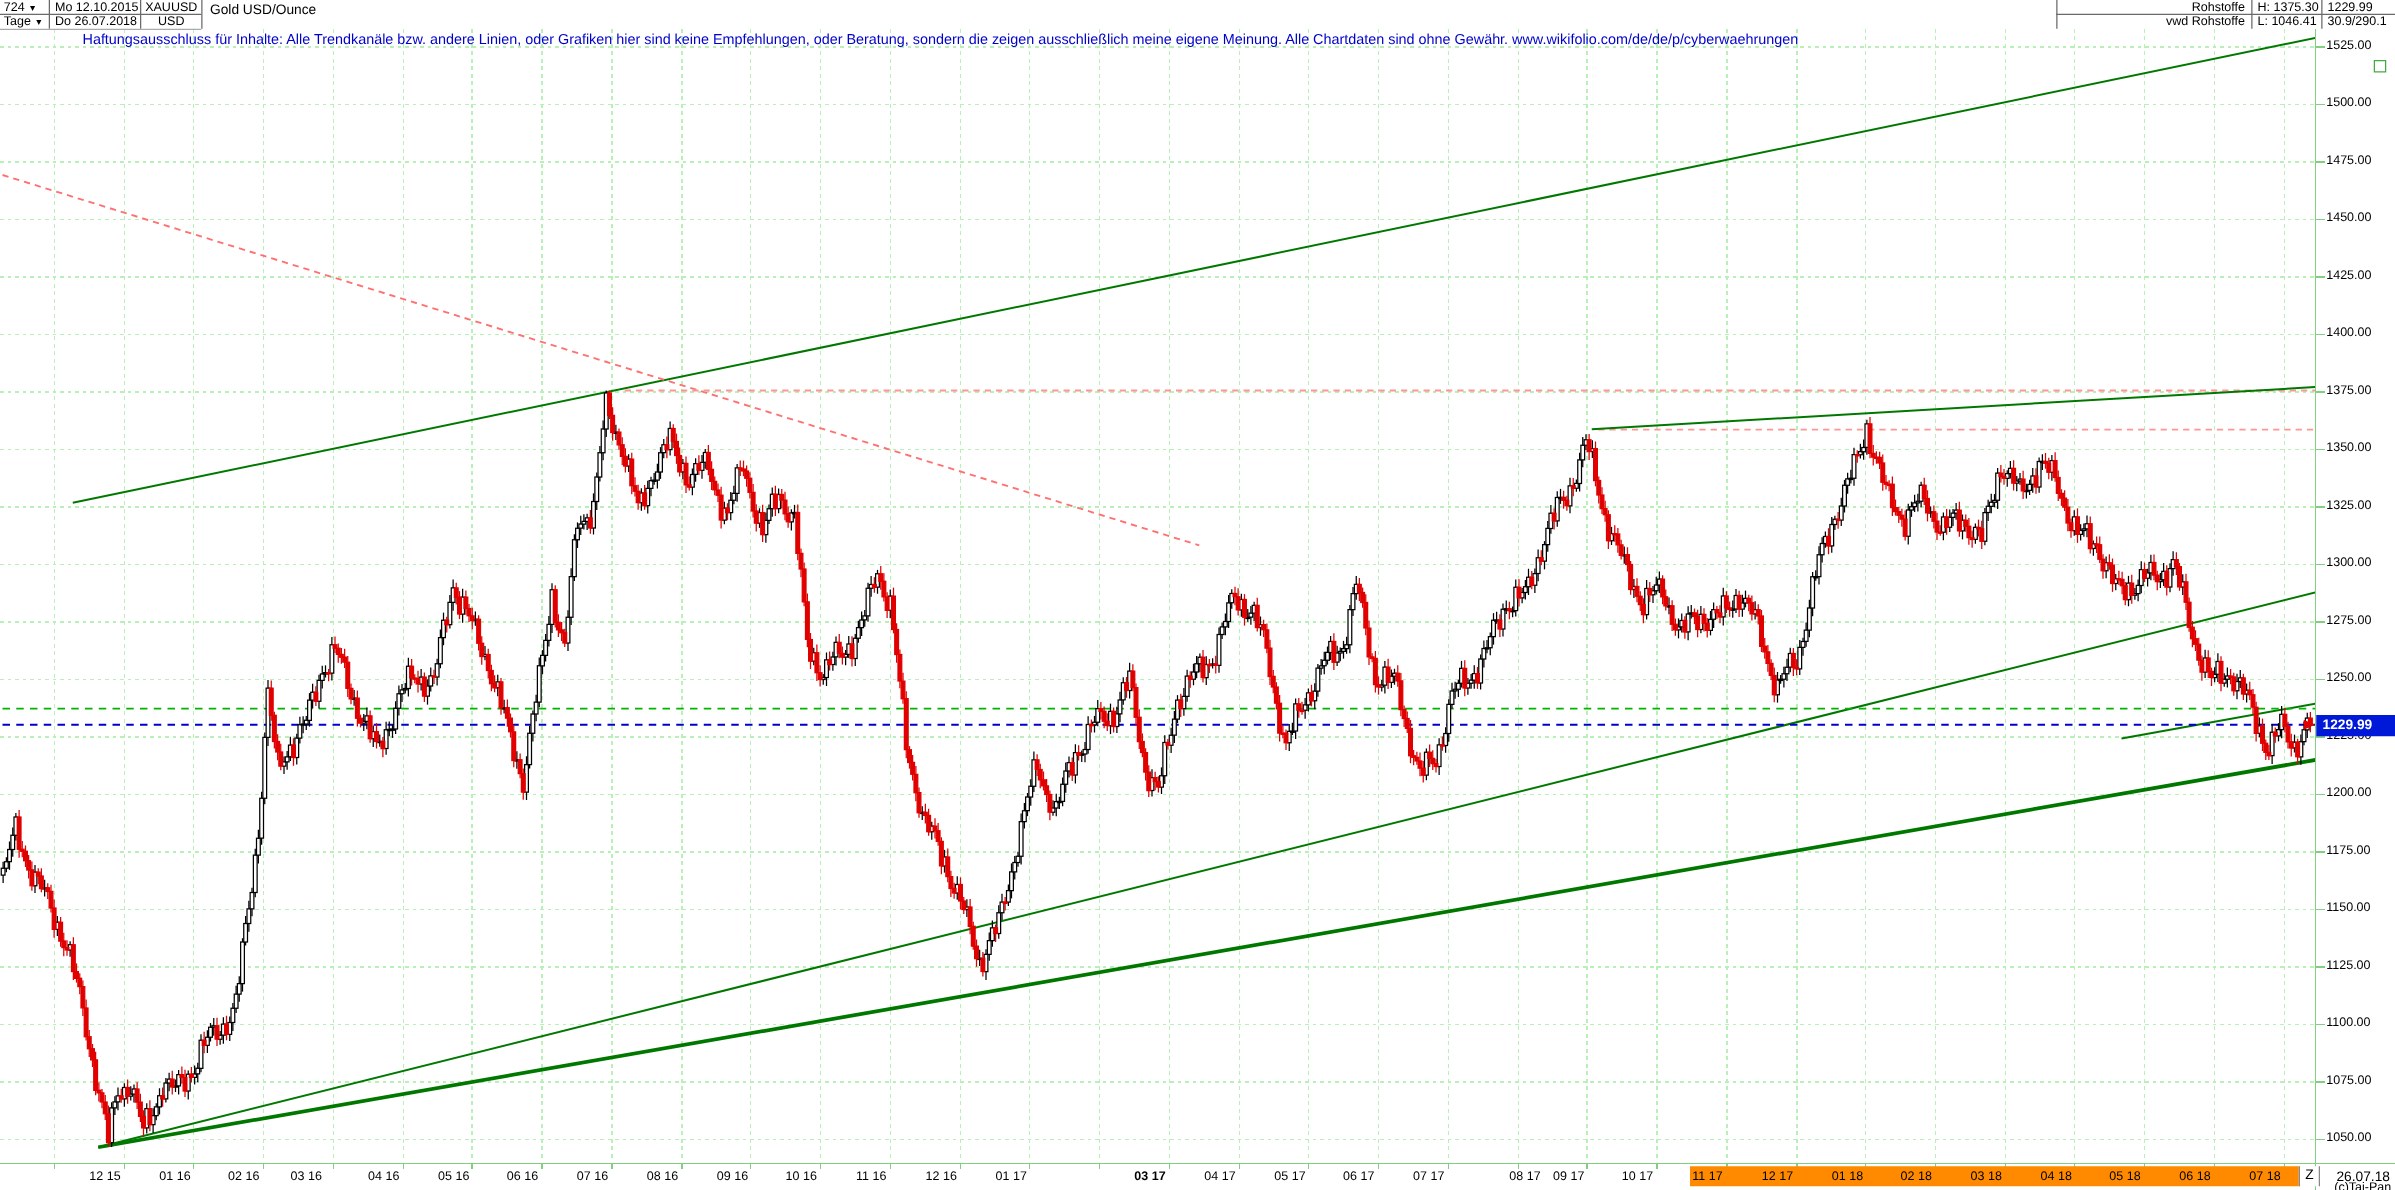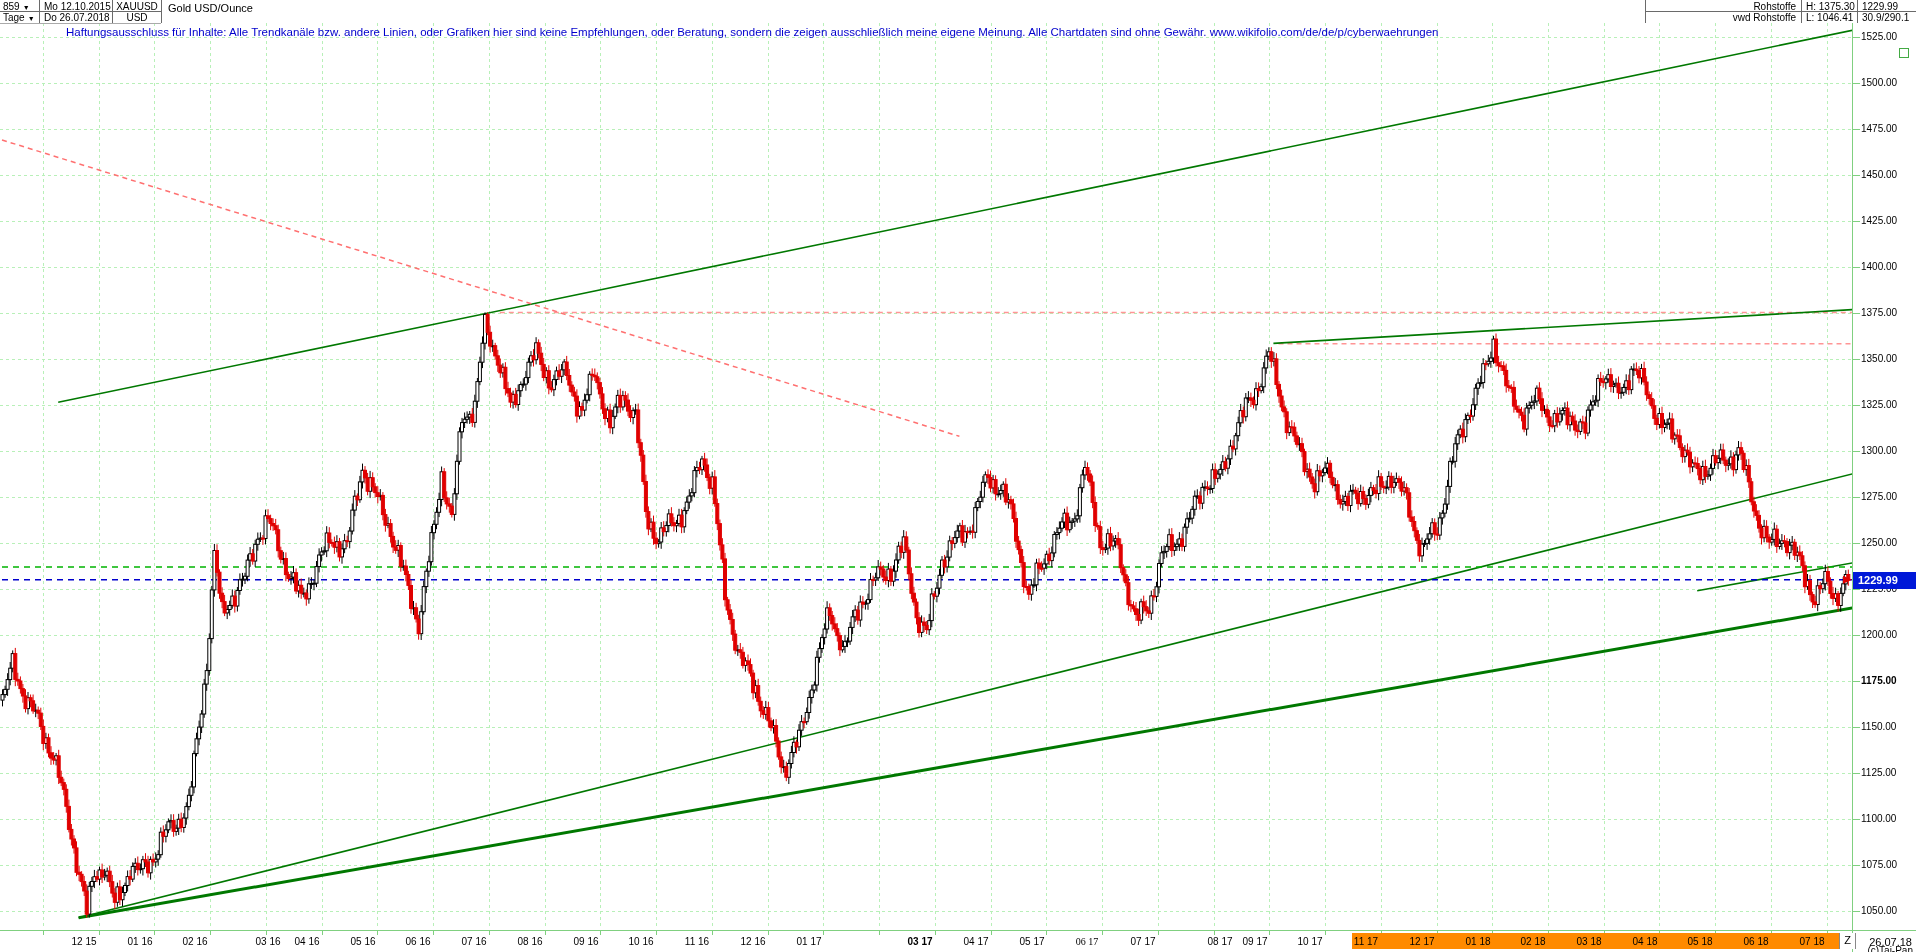--- a/index.html
+++ b/index.html
@@ -1607,21 +1607,21 @@
         <rect x="1831.5" y="593.5" width="3" height="4.9"></rect>
         <line x1="1838.1" y1="590.9" x2="1838.1" y2="611.4"></line>
         <rect x="1836.6" y="593.8" width="3" height="11.6"></rect>
         <line x1="1848.3" y1="569.6" x2="1848.3" y2="585.7"></line>
         <rect x="1846.8" y="574.5" width="3" height="5.4"></rect>
       </g>
       <path d="M1843,575.8 L1852,579.8 L1843,583.8 Z" fill="#e00000"></path>
     </svg>
 
   <div class="hcell" style="left:3px;top:1px;">
-    <span>859</span><span class="dd">▼</span>
+    <span>724</span><span class="dd">▼</span>
   </div>
   <div class="hcell" style="left:3px;top:12px;">
     <span>Tage</span><span class="dd">▼</span>
   </div>
   <div class="hcell" style="left:44px;top:1px;">Mo 12.10.2015</div>
   <div class="hcell" style="left:44px;top:12px;">Do 26.07.2018</div>
   <div class="hcell" style="left:113px;top:1px;width:48px;text-align:center;">XAUUSD</div>
   <div class="hcell" style="left:113px;top:12px;width:48px;text-align:center;">USD</div>
   <div class="hcell" style="left:168px;top:3px;font-size:11px;">Gold USD/Ounce</div>
 
@@ -1652,51 +1652,51 @@
       <div class="pricetick" style="top:215px;text-align:right;">1425.00</div>
       <div class="pricetick" style="top:261px;">1400.00</div>
       <div class="pricetick" style="top:307px;">1375.00</div>
       <div class="pricetick" style="top:353px;">1350.00</div>
       <div class="pricetick" style="top:399px;">1325.00</div>
       <div class="pricetick" style="top:445px;">1300.00</div>
       <div class="pricetick" style="top:491px;">1275.00</div>
       <div class="pricetick" style="top:537px;">1250.00</div>
       <div class="pricetick" style="top:583px;">1225.00</div>
       <div class="pricetick" style="top:629px;">1200.00</div>
-      <div class="pricetick" style="top:675px;font-weight:bold;">1175.00</div>
+      <div class="pricetick" style="top:675px;">1175.00</div>
       <div class="pricetick" style="top:721px;">1150.00</div>
       <div class="pricetick" style="top:767px;">1125.00</div>
       <div class="pricetick" style="top:813px;">1100.00</div>
       <div class="pricetick" style="top:859px;">1075.00</div>
       <div class="pricetick" style="top:905px;">1050.00</div>
     </div>
   <div id="collapse-ico"></div>
   <div id="pricebox" style="background: rgb(0, 24, 216);">1229.99</div>
 
   <div id="orange-band" style="left: 1352px; width: 488px; background: rgb(255, 138, 0);"></div>
   <div id="month-axis">
       <div class="mlabel" style="left:67px;">12 15</div>
       <div class="mlabel" style="left:123px;">01 16</div>
       <div class="mlabel" style="left:178px;">02 16</div>
-      <div class="mlabel" style="left:251px;">03 16</div>
+      <div class="mlabel" style="left:228px;">03 16</div>
       <div class="mlabel" style="left:290px;">04 16</div>
       <div class="mlabel" style="left:346px;">05 16</div>
       <div class="mlabel" style="left:401px;">06 16</div>
       <div class="mlabel" style="left:457px;">07 16</div>
       <div class="mlabel" style="left:513px;">08 16</div>
       <div class="mlabel" style="left:569px;">09 16</div>
       <div class="mlabel" style="left:624px;">10 16</div>
       <div class="mlabel" style="left:680px;">11 16</div>
       <div class="mlabel" style="left:736px;">12 16</div>
       <div class="mlabel" style="left:792px;">01 17</div>
       <div class="mlabel" style="left:847px;margin-top:26px;">02 17</div>
       <div class="mlabel" style="left:903px;font-weight:bold;">03 17</div>
       <div class="mlabel" style="left:959px;">04 17</div>
       <div class="mlabel" style="left:1015px;">05 17</div>
-      <div class="mlabel" style="left:1070px;font-family:Liberation Serif, serif;">06 17</div>
+      <div class="mlabel" style="left:1070px;">06 17</div>
       <div class="mlabel" style="left:1126px;">07 17</div>
       <div class="mlabel" style="left:1182px;margin-left:21px;">08 17</div>
       <div class="mlabel" style="left:1238px;">09 17</div>
       <div class="mlabel" style="left:1293px;">10 17</div>
       <div class="mlabel" style="left:1349px;">11 17</div>
       <div class="mlabel" style="left:1405px;">12 17</div>
       <div class="mlabel" style="left:1461px;">01 18</div>
       <div class="mlabel" style="left:1516px;">02 18</div>
       <div class="mlabel" style="left:1572px;">03 18</div>
       <div class="mlabel" style="left:1628px;">04 18</div>

